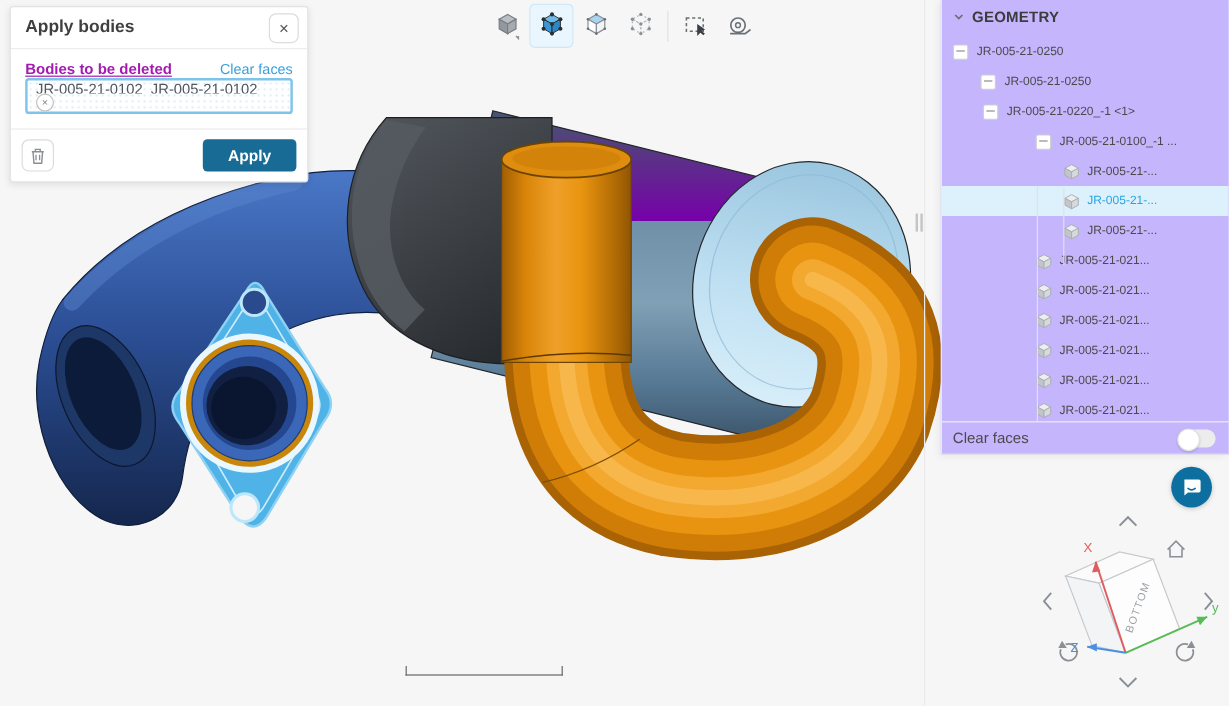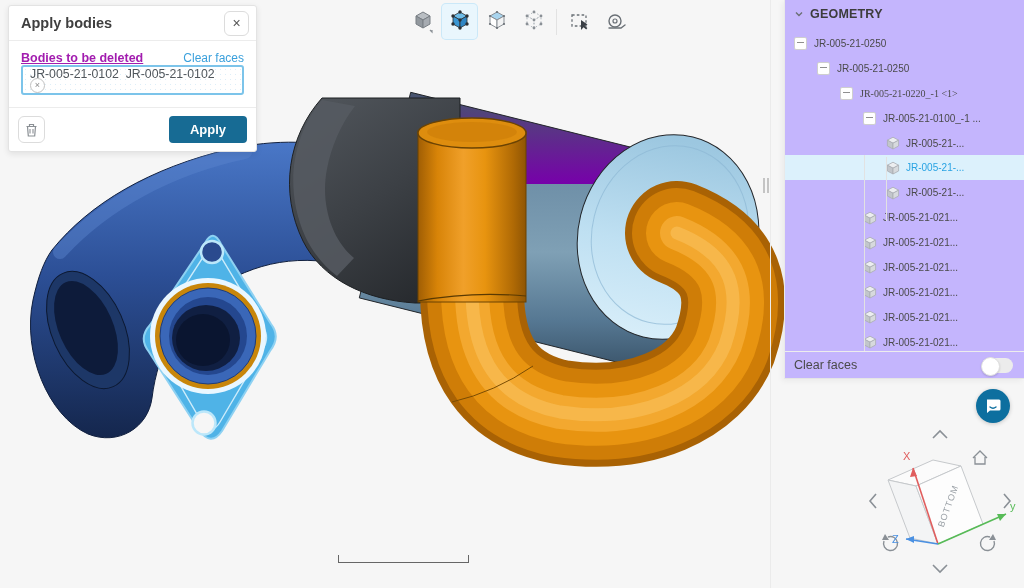--- a/index.html
+++ b/index.html
@@ -295,21 +295,21 @@
   <div class="tree-row" style="padding-left: 9px;">
     <span class="minus-box"></span>
 
     <span>JR-005-21-0250</span>
   </div>
       <div class="tree-row" style="padding-left: 32px;">
     <span class="minus-box"></span>
 
     <span>JR-005-21-0250</span>
   </div>
-      <div class="tree-row" style="padding-left: 55px; font-family: Liberation Serif, serif;">
+      <div class="tree-row" style="padding-left: 34px;">
     <span class="minus-box"></span>
 
     <span>JR-005-21-0220_-1 &lt;1&gt;</span>
   </div>
       <div class="tree-row" style="padding-left: 78px;">
     <span class="minus-box"></span>
 
     <span>JR-005-21-0100_-1 ...</span>
   </div>
       <div class="tree-row" style="padding-left: 101px;">

